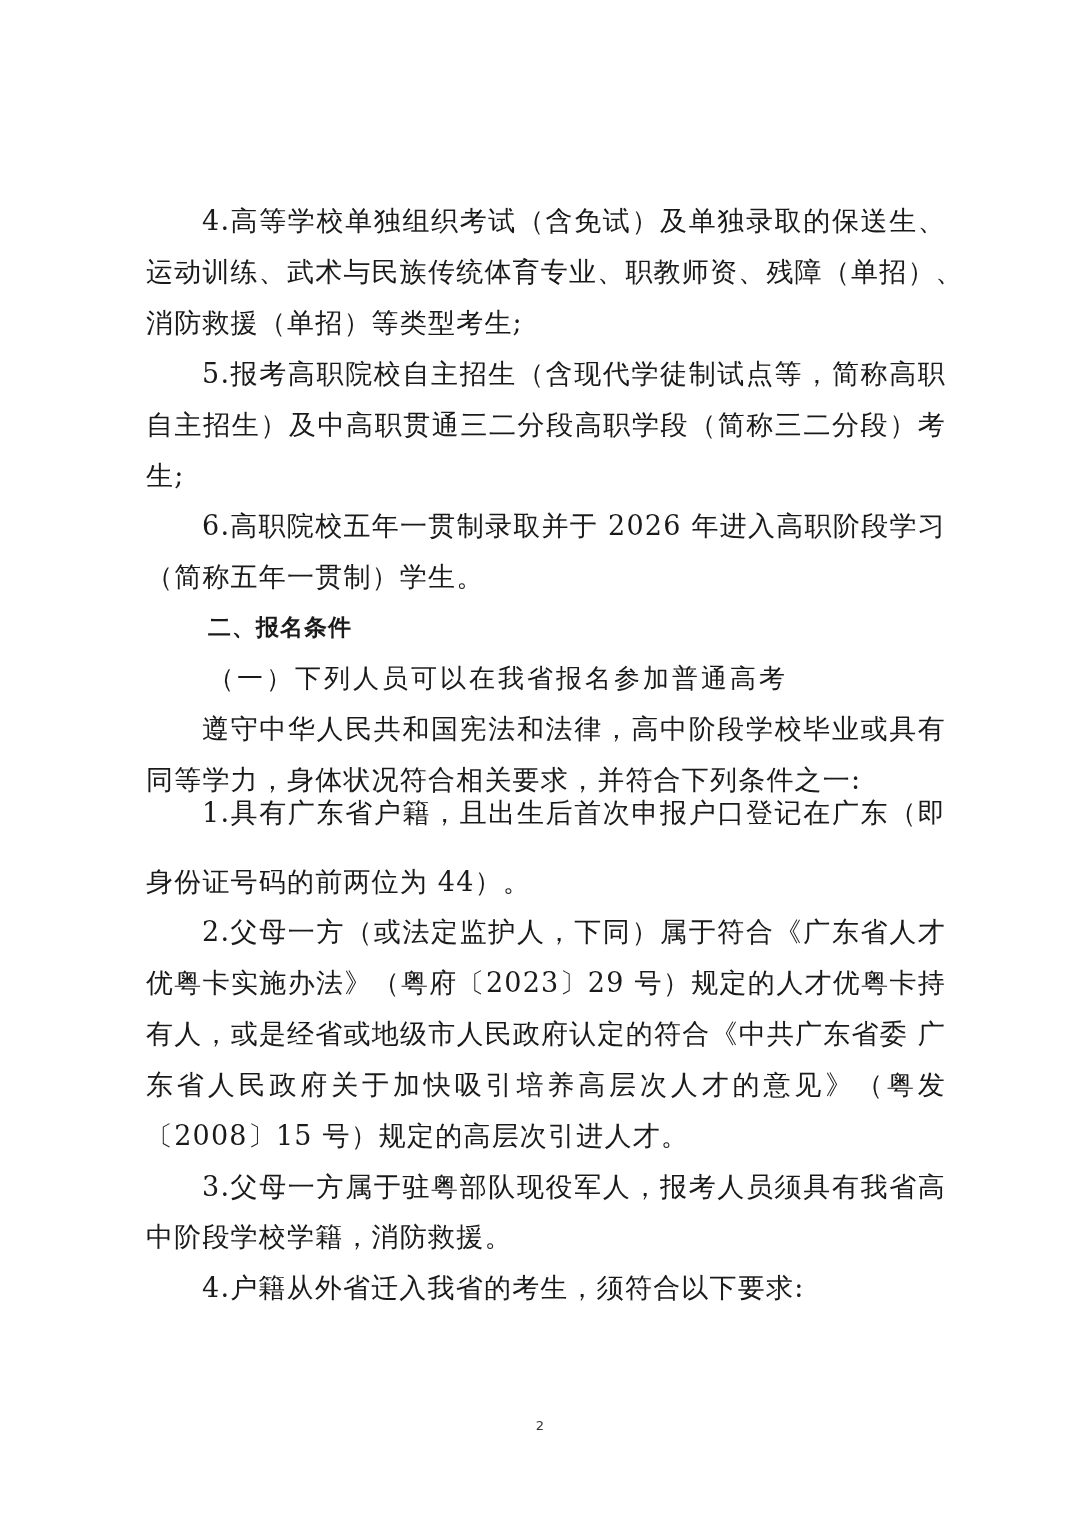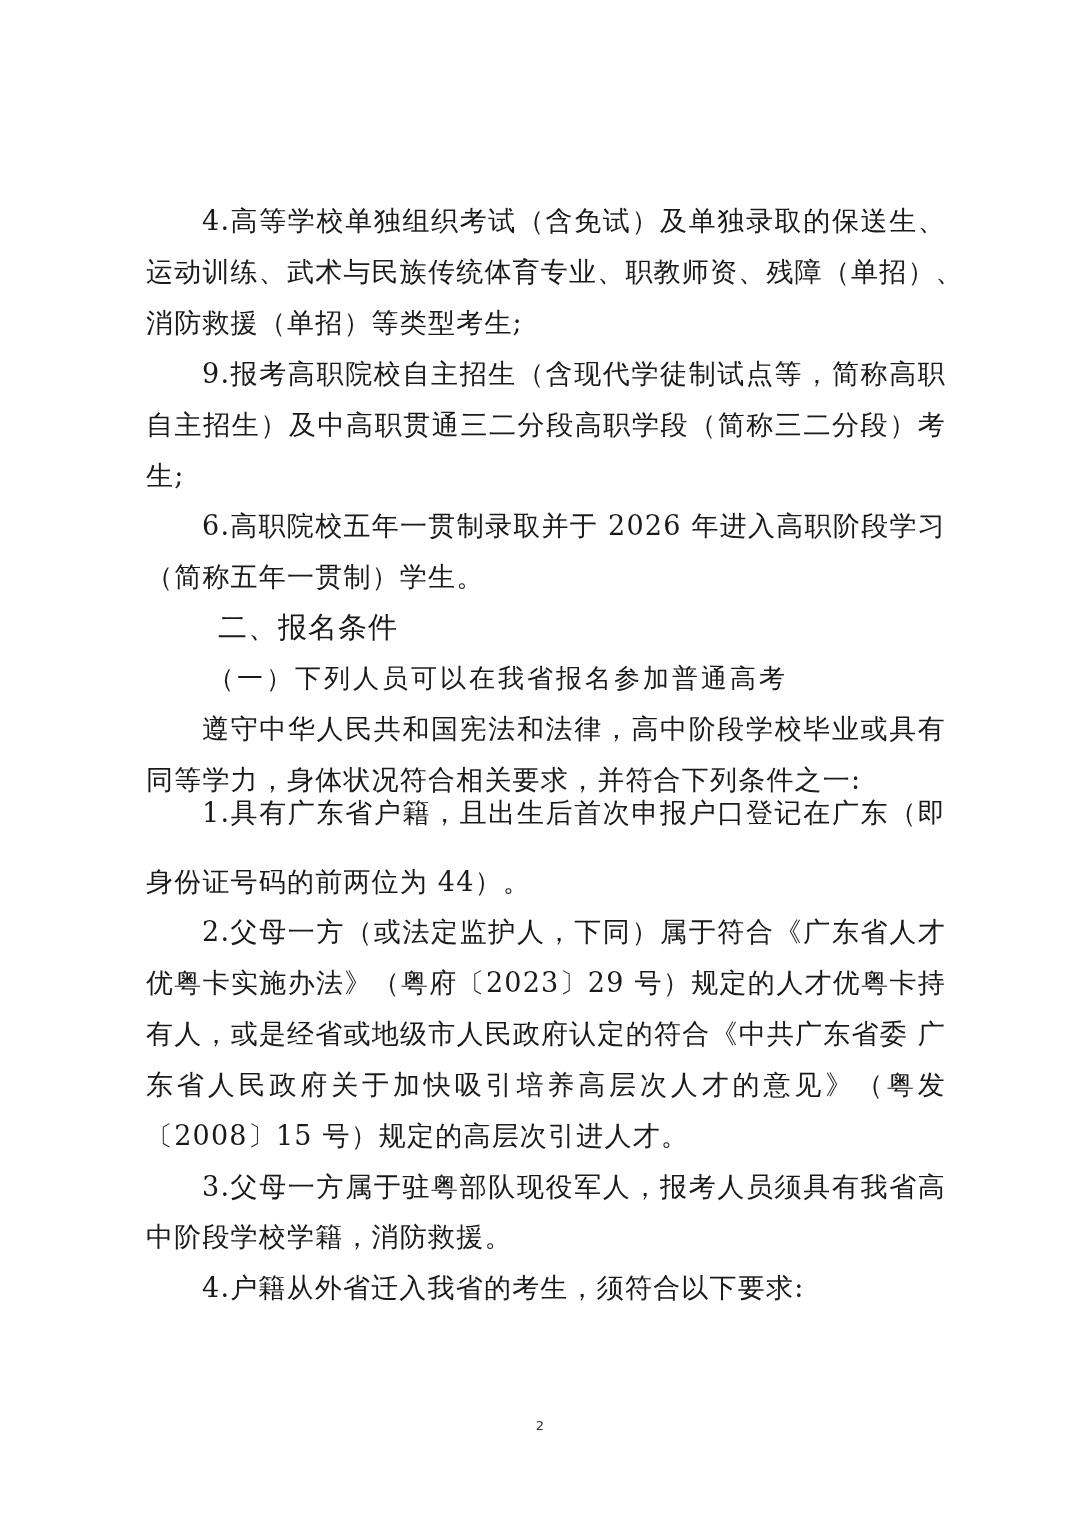--- a/index.html
+++ b/index.html
@@ -11,43 +11,43 @@
   }
   .line {
     position: absolute; left: 146px; width: 800px;
     font-size: 27px; line-height: 36px; height: 36px;
     white-space: nowrap; letter-spacing: 1.2px;
     text-align: justify; text-align-last: justify;
   }
   .line.indent { left: 202px; width: 744px; }
   .line.last { text-align-last: left; }
   .heading {
-    position: absolute; left: 218px; font-size: 29px; line-height: 36px;
-    font-family: "DejaVu Sans", "Liberation Sans", sans-serif; font-weight: normal;
+    position: absolute; left: 208px; font-size: 23px; line-height: 36px;
+    font-family: "DejaVu Sans", "Liberation Sans", sans-serif; font-weight: bold;
     letter-spacing: 1px;
   }
   .subheading {
     position: absolute; left: 208px; font-size: 26px; line-height: 36px;
     letter-spacing: 3px;
   }
   .page-number {
     position: absolute; left: 0; width: 1080px; top: 1418px; text-align: center;
     font-family: "DejaVu Sans", "Liberation Sans", sans-serif; font-size: 13px; color: #333;
   }
 </style>
 </head>
 <body>
 
 <div class="page">
 
   <div class="line indent" style="top:203px;">4.高等学校单独组织考试（含免试）及单独录取的保送生、</div>
   <div class="line" style="top:254px;">运动训练、武术与民族传统体育专业、职教师资、残障（单招）、</div>
   <div class="line last" style="top:305px;">消防救援（单招）等类型考生;</div>
 
-  <div class="line indent" style="top:356px;">9.报考高职院校自主招生（含现代学徒制试点等，简称高职</div>
+  <div class="line indent" style="top:356px;">5.报考高职院校自主招生（含现代学徒制试点等，简称高职</div>
   <div class="line" style="top:407px;">自主招生）及中高职贯通三二分段高职学段（简称三二分段）考</div>
   <div class="line last" style="top:458px;">生;</div>
 
   <div class="line indent" style="top:508px;">6.高职院校五年一贯制录取并于 2026 年进入高职阶段学习</div>
   <div class="line last" style="top:559px;">（简称五年一贯制）学生。</div>
 
   <div class="heading" style="top:609px;">二、报名条件</div>
   <div class="subheading" style="top:660px;">（一）下列人员可以在我省报名参加普通高考</div>
 
   <div class="line indent" style="top:711px;">遵守中华人民共和国宪法和法律，高中阶段学校毕业或具有</div>

